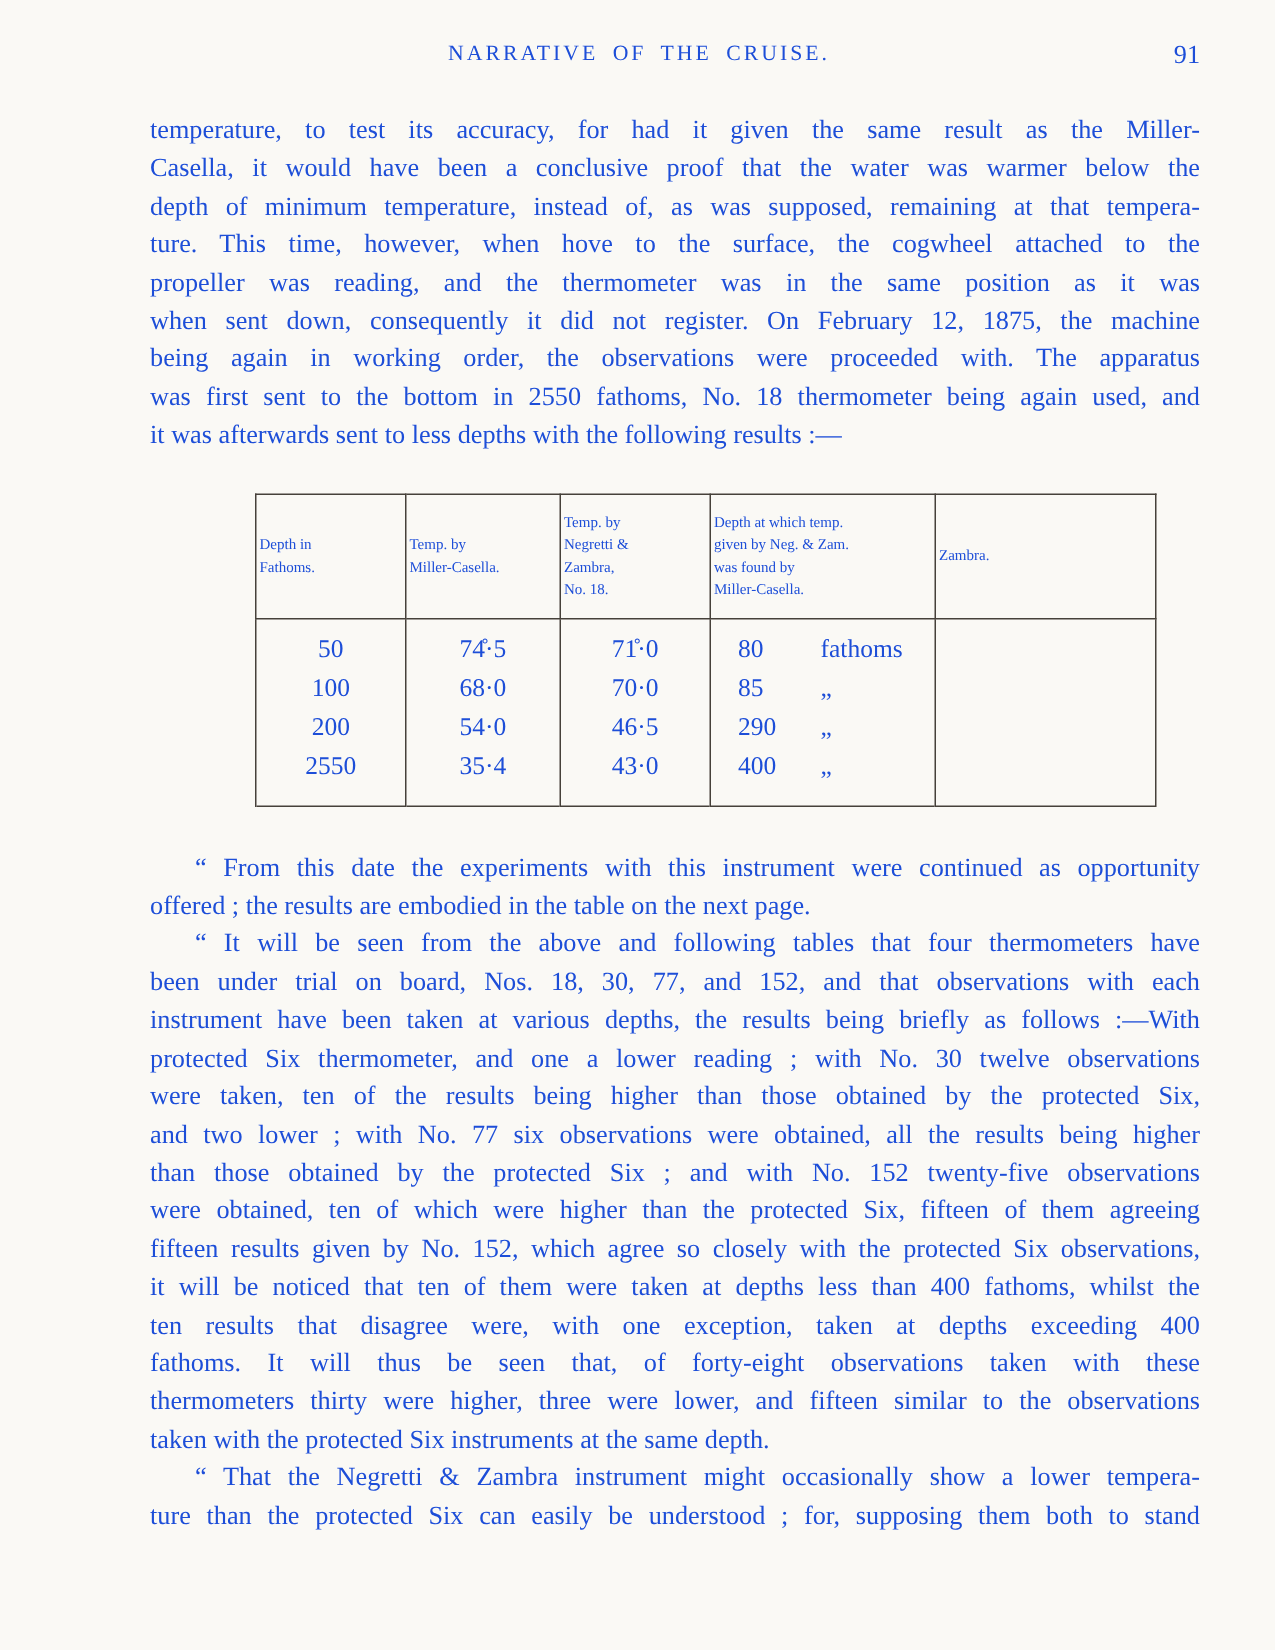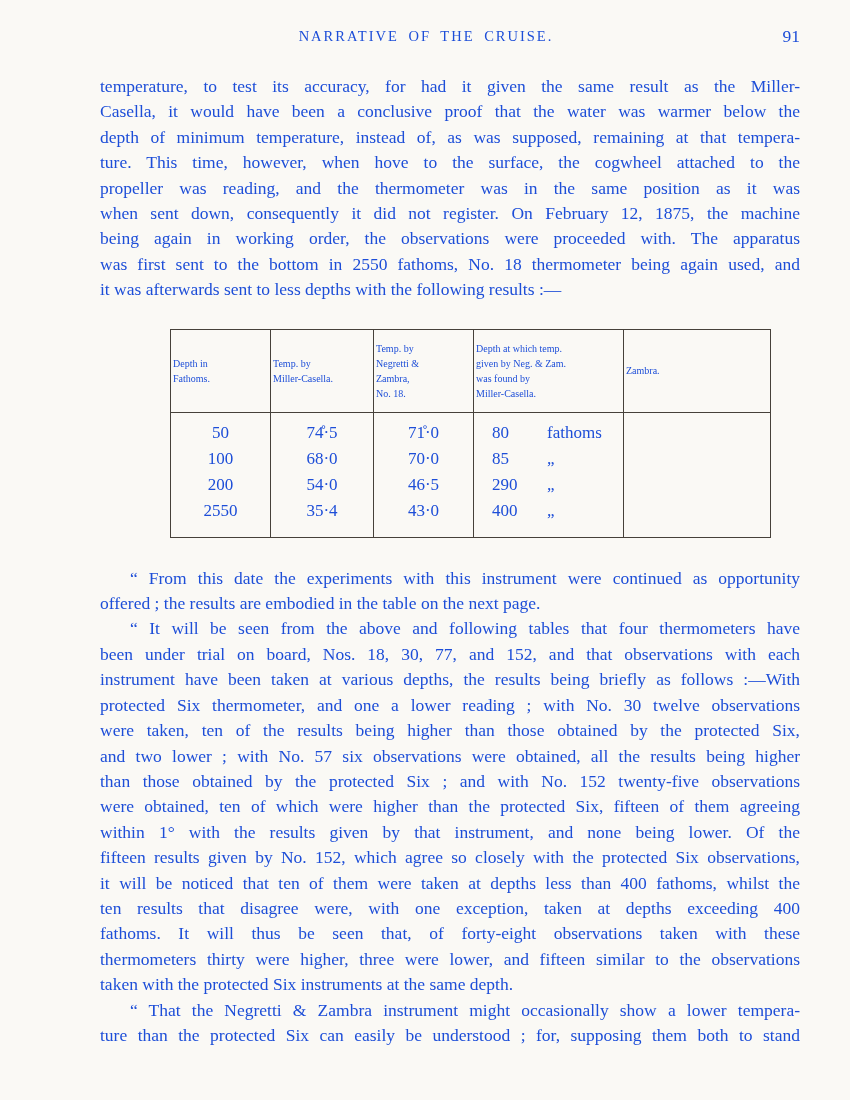--- a/index.html
+++ b/index.html
@@ -195,24 +195,23 @@
     <div class="para indent">
         <div class="line">“ From this date the experiments with this instrument were continued as opportunity</div>
         <div class="line last">offered ; the results are embodied in the table on the next page.</div>
       </div>
     <div class="para indent">
         <div class="line">“ It will be seen from the above and following tables that four thermometers have</div>
         <div class="line">been under trial on board, Nos. 18, 30, 77, and 152, and that observations with each</div>
         <div class="line">instrument have been taken at various depths, the results being briefly as follows :—With</div>
         <div class="line">protected Six thermometer, and one a lower reading ; with No. 30 twelve observations</div>
         <div class="line">were taken, ten of the results being higher than those obtained by the protected Six,</div>
-        <div class="line">and two lower ; with No. 57 six observations were obtained, all the results being higher</div>
+        <div class="line">and two lower ; with No. 77 six observations were obtained, all the results being higher</div>
         <div class="line">than those obtained by the protected Six ; and with No. 152 twenty-five observations</div>
         <div class="line">were obtained, ten of which were higher than the protected Six, fifteen of them agreeing</div>
-        <div class="line">within 1° with the results given by that instrument, and none being lower.  Of the</div>
         <div class="line">fifteen results given by No. 152, which agree so closely with the protected Six observations,</div>
         <div class="line">it will be noticed that ten of them were taken at depths less than 400 fathoms, whilst the</div>
         <div class="line">ten results that disagree were, with one exception, taken at depths exceeding 400</div>
         <div class="line">fathoms.  It will thus be seen that, of forty-eight observations taken with these</div>
         <div class="line">thermometers thirty were higher, three were lower, and fifteen similar to the observations</div>
         <div class="line last">taken with the protected Six instruments at the same depth.</div>
       </div>
     <div class="para indent">
         <div class="line">“ That the Negretti &amp; Zambra instrument might occasionally show a  lower  tempera-</div>
         <div class="line">ture than the protected Six can easily be understood ; for, supposing them both to stand</div>

